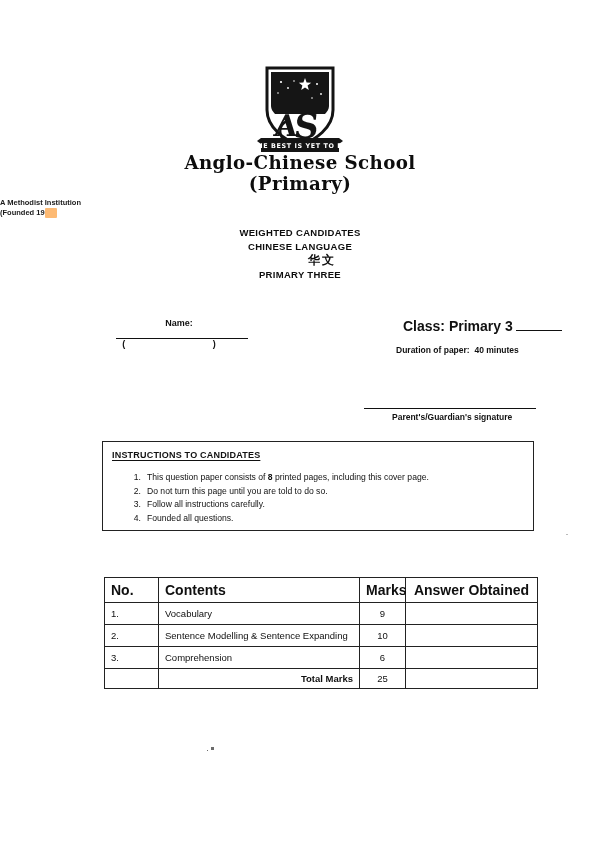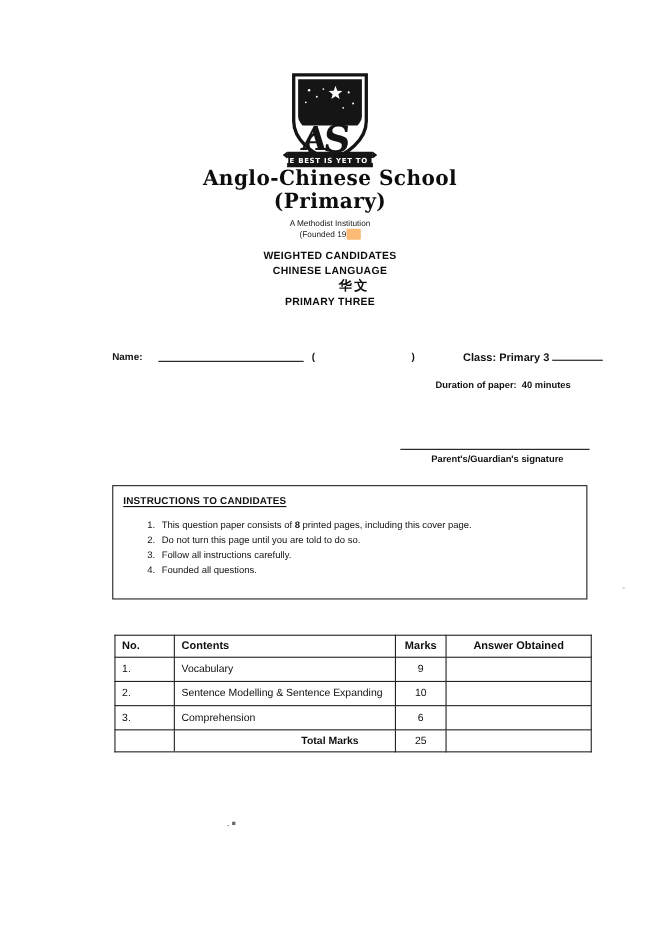--- a/index.html
+++ b/index.html
@@ -56,23 +56,22 @@
   }
   .school-name .line2 {
     display: block;
     margin-top: 1px;
   }
   .founded {
     position: absolute;
     left: 0;
     right: 0;
     top: 198px;
-    text-align: center;
     font-size: 7.5px;
-    font-weight: normal;
+    font-weight: bold;
     line-height: 10px;
     color: #1a1a1a;
   }
   .founded .blot {
     display: inline-block;
     background: #fdba74;
     color: transparent;
     border-radius: 1px;
     padding: 0 1px;
   }
@@ -101,38 +100,39 @@
   
   .field-name {
     position: absolute;
     left: 102px;
     top: 318px;
     font-size: 9px;
     font-weight: bold;
     color: #111;
     display: flex;
     align-items: center;
+    flex-direction: column;
   }
   .blank-line {
     display: inline-block;
     border-bottom: 1.6px solid #111;
     width: 132px;
     margin: 0 8px 0 14px;
     height: 10px;
   }
   .paren {
     letter-spacing: 20px;
     font-weight: bold;
   }
 
   .field-class {
     position: absolute;
-    left: 421px;
+    left: 403px;
     top: 318px;
-    font-size: 10px;
+    font-size: 14px;
     font-weight: bold;
     white-space: nowrap;
   }
   .field-class .short-line {
     display: inline-block;
     border-bottom: 1.4px solid #111;
     width: 46px;
     height: 9px;
     margin-left: 3px;
   }
@@ -161,21 +161,21 @@
     font-weight: bold;
     white-space: nowrap;
   }
 
   
   .instructions {
     position: absolute;
     left: 102px;
     top: 441px;
     width: 432px;
-    height: 104px;
+    height: 90px;
     border: 1.3px solid #222;
     box-sizing: border-box;
   }
   .instr-title {
     position: absolute;
     left: 9px;
     top: 8px;
     font-size: 9px;
     font-weight: bold;
     letter-spacing: 0.2px;
@@ -218,36 +218,36 @@
   .marks-table th,
   .marks-table td {
     border: 1.1px solid #222;
     padding: 4px 6px;
     vertical-align: middle;
     color: #0f0f0f;
   }
   .marks-table th {
     font-weight: bold;
     text-align: left;
-    font-size: 10px;
+    font-size: 14px;
     margin-left: 44px;
   }
   .col-no    { width: 54px; }
   .col-cont  { width: 201px; }
   .col-marks { width: 46px; }
   .col-obt   { width: 132px; }
   .marks-table th.c-marks,
   .marks-table th.c-obt,
   .marks-table td.c-marks {
     text-align: center;
   }
   .marks-table td.c-no { font-weight: normal; }
   .marks-table td.c-cont { line-height: 13px; }
   .row-total td.t-label {
-    text-align: center;
+    text-align: right;
     padding-left: 88px;
     font-weight: bold;
   }
   .row-total td.t-blank { border-right: none; }
 
   
   .speck {
     position: absolute;
     background: #3a3a3a;
     opacity: 0.75;

